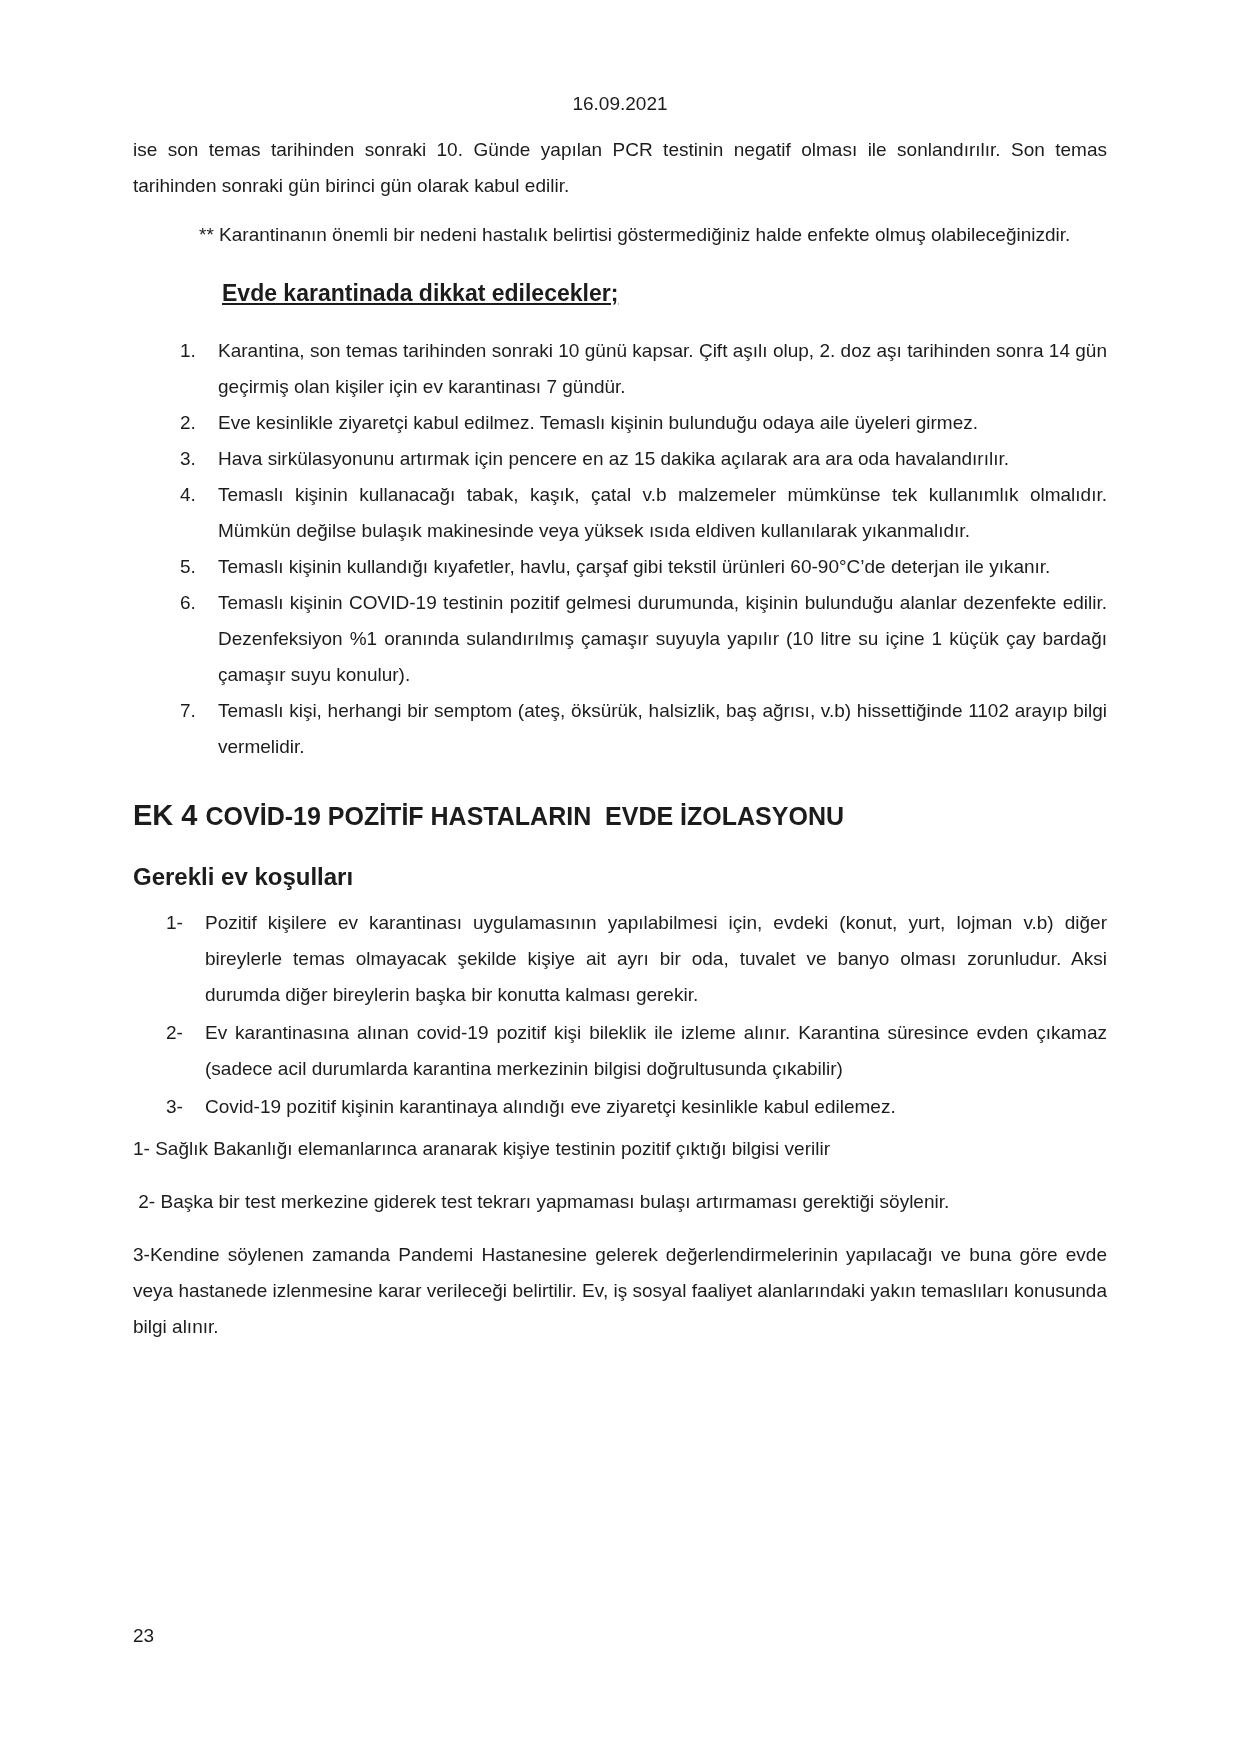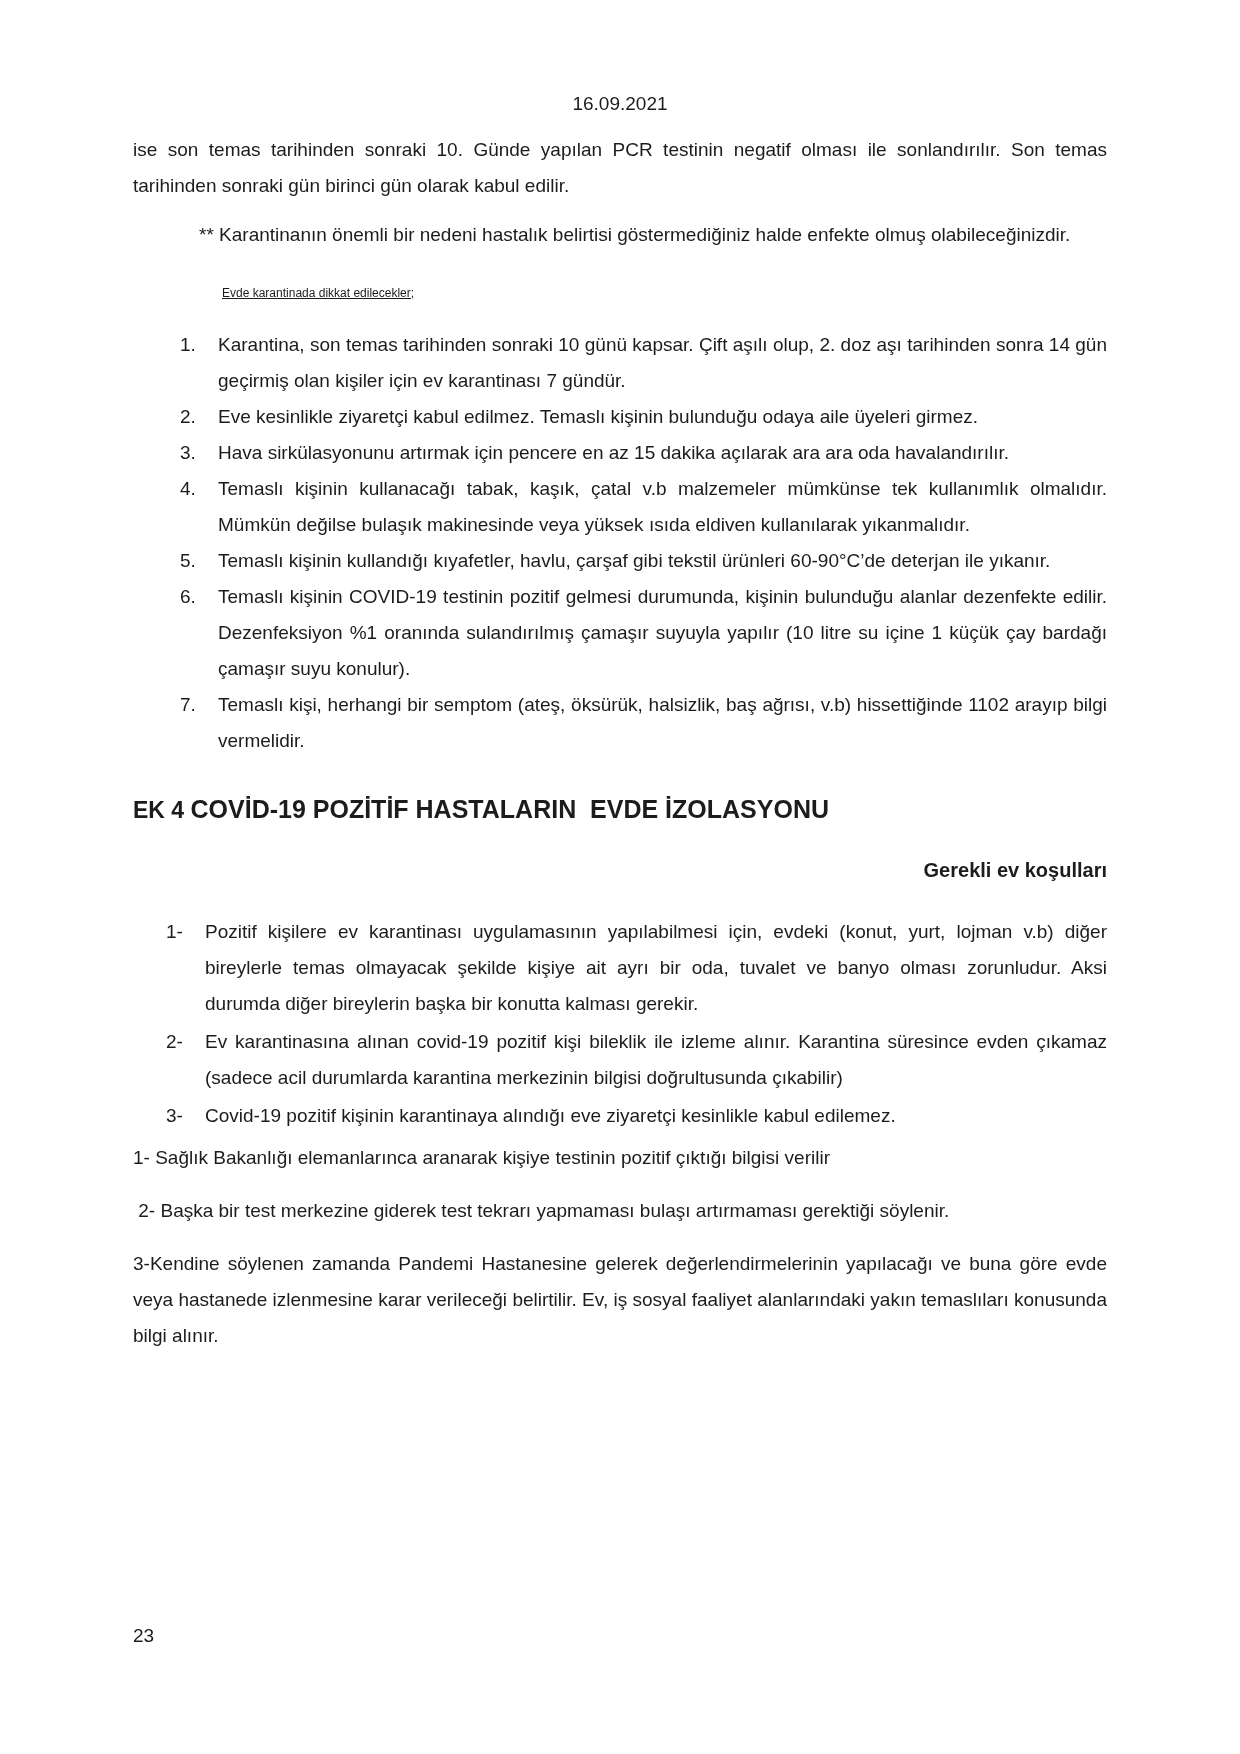--- a/index.html
+++ b/index.html
@@ -26,24 +26,24 @@
     margin-bottom: 10px;
   }
   p.body-para {
     margin: 0 0 13px 0;
     text-align: justify;
   }
   p.first-indent {
     text-indent: 66px;
   }
   .sub-heading-underline {
-    font-weight: normal;
+    font-weight: bold;
     text-decoration: underline;
-    margin: 22px 0 16px 89px;
-    font-size: 12px;
+    margin: 22px 0 22px 89px;
+    font-size: 23px;
   }
   .list {
     margin: 0 0 6px 0;
   }
   .list-row {
     display: flex;
     align-items: flex-start;
   }
   .num-list .list-row { padding-left: 47px; }
   .num-list .marker { width: 38px; flex: 0 0 38px; }
@@ -53,27 +53,26 @@
   .li-text {
     flex: 1 1 auto;
     text-align: justify;
   }
   .ek4-heading {
     margin: 30px 0 20px 0;
     font-weight: bold;
     line-height: 40px;
     white-space: pre-wrap;
   }
-  .ek4-heading .prefix { font-size: 23px; }
+  .ek4-heading .prefix { font-size: 29px; }
   .ek4-heading .rest   { font-size: 25px; }
   .bold-subheading {
     font-weight: bold;
-    font-size: 20px;
-    margin: 0 0 26px 0;
-    text-align: right;
+    font-size: 24px;
+    margin: 0 0 10px 0;
   }
   .process-heading {
     font-weight: bold;
     font-size: 21px;
     margin: 28px 0 26px 0;
   }
   .process-para {
     margin: 0 0 17px 0;
     text-align: justify;
     white-space: pre-wrap;

